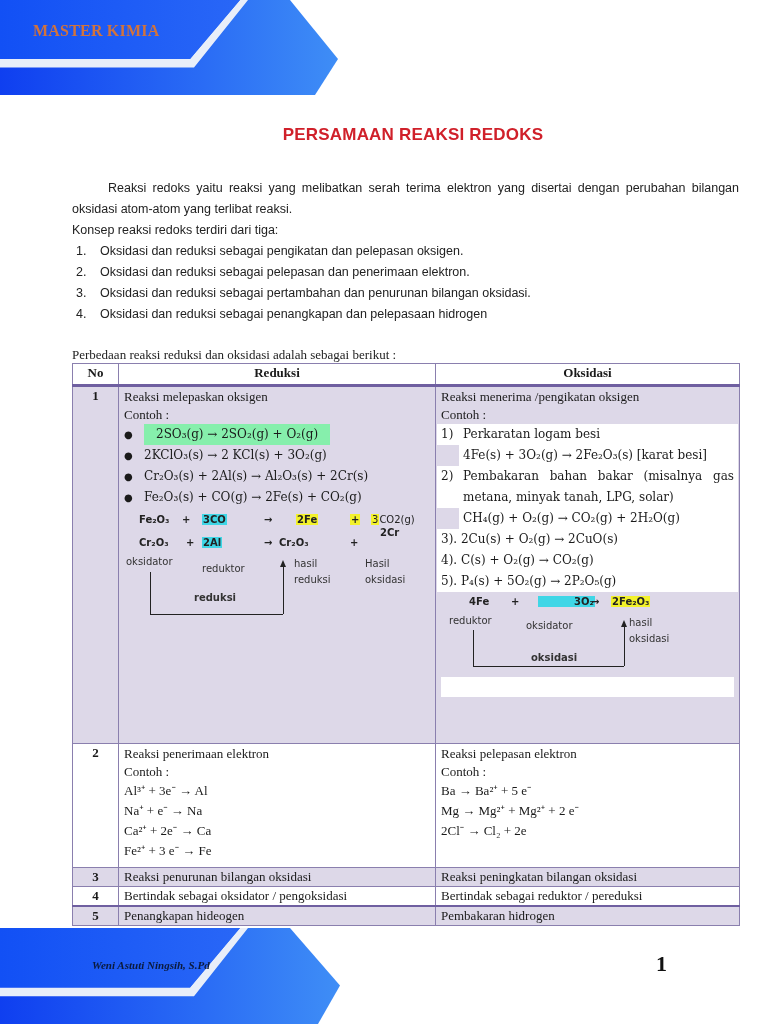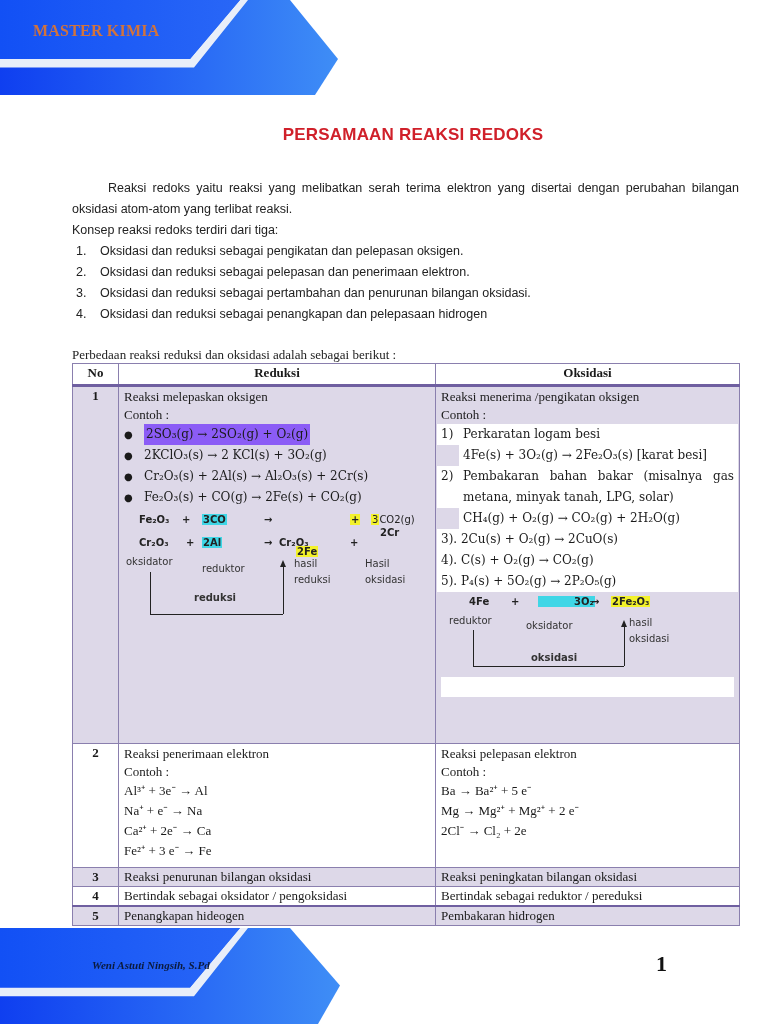--- a/index.html
+++ b/index.html
@@ -75,21 +75,21 @@
   table.main tr.head th { border-bottom: 3px solid #6f5fa0; }
   table.main td.no { text-align: center; font-weight: bold; width: 45px; }
   table.main col.c2 { width: 317px; }
   .lav { background: #ddd8e8; }
   .white { background: #ffffff; }
 
   .cell-line { line-height: 18px; }
   .chem { font-family: "DejaVu Serif", serif; font-size: 12px; line-height: 21px; }
   .bul { display: flex; align-items: center; }
   .bul .dot { width: 20px; font-size: 10px; }
-  .hl-white { background: #8b5cf6; padding: 0 2px; }
+  .hl-white { background: #86efac; padding: 0 12px; }
   .box-white { background: #fff; margin-left: -4px; margin-right: -4px; padding: 0 4px; }
   .ol-item { display: flex; }
   .ol-item .n { width: 22px; }
   .indent { padding-left: 22px; display: flex; }
   .indent .gray-pad { width: 22px; background: #ddd8e8; margin-left: -26px; margin-right: 4px; }
 
   .diagram { position: relative; font-family: "DejaVu Sans", sans-serif; font-size: 10px; color: #222; }
   .diagram .eq { position: absolute; font-weight: bold; font-size: 10px; }
   .diagram .lbl { position: absolute; font-size: 10px; color: #333; }
   .cyan { background: #3fd6e6; padding: 0 1px; }
@@ -167,21 +167,21 @@
           </div>
       <div class="chem bul">
             <span class="dot">●</span>
             <span>Fe₂O₃(s) + CO(g) → 2Fe(s) + CO₂(g)</span>
           </div>
       <div class="diagram" style="height:115px;">
         <span class="eq" style="left:15px;top:6px;">Fe₂O₃</span>
         <span class="eq" style="left:58px;top:6px;">+</span>
         <span class="eq cyan" style="left:78px;top:6px;">3CO</span>
         <span class="eq" style="left:140px;top:6px;">→</span>
-        <span class="eq yellow" style="left:172px;top:6px;margin-top:32px;">2Fe</span>
+        <span class="eq yellow" style="left:172px;top:6px;">2Fe</span>
         <span class="eq yellow" style="left:226px;top:6px;">+</span>
         <span class="eq" style="left:247px;top:6px;font-weight:normal;"><span class="yellow">3</span><span>CO2(g)</span></span>
 
         <span class="eq" style="left:15px;top:29px;">Cr₂O₃</span>
         <span class="eq" style="left:62px;top:29px;">+</span>
         <span class="eq cyan" style="left:78px;top:29px;">2Al</span>
         <span class="eq" style="left:140px;top:29px;">→</span>
         <span class="eq" style="left:155px;top:29px;">Cr₂O₃</span>
         <span class="eq" style="left:226px;top:29px;">+</span>
         <span class="eq" style="left:256px;top:19px;">2Cr</span>

